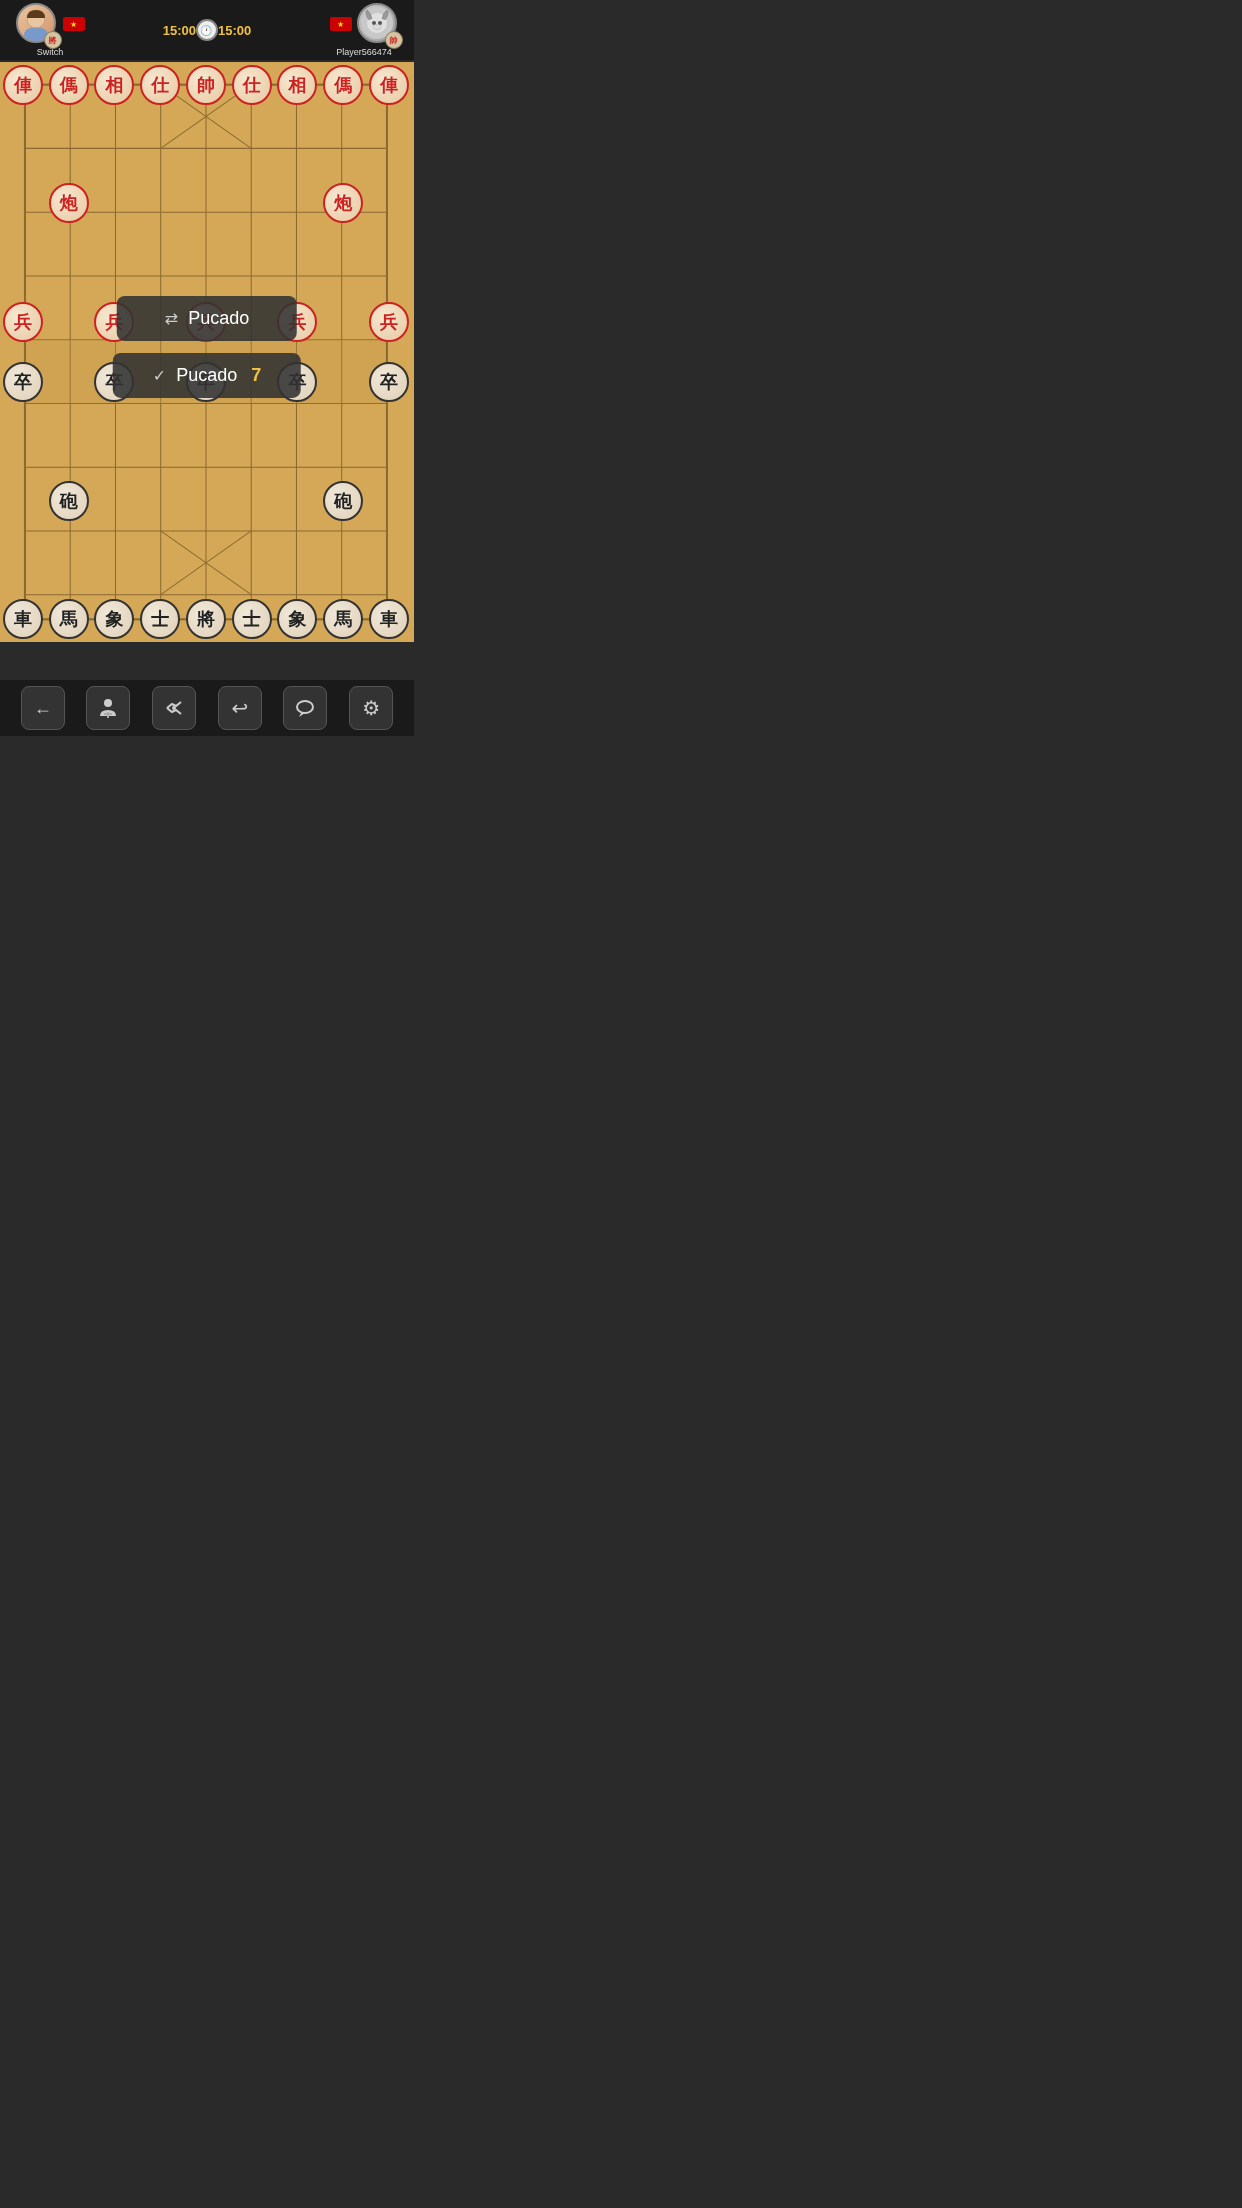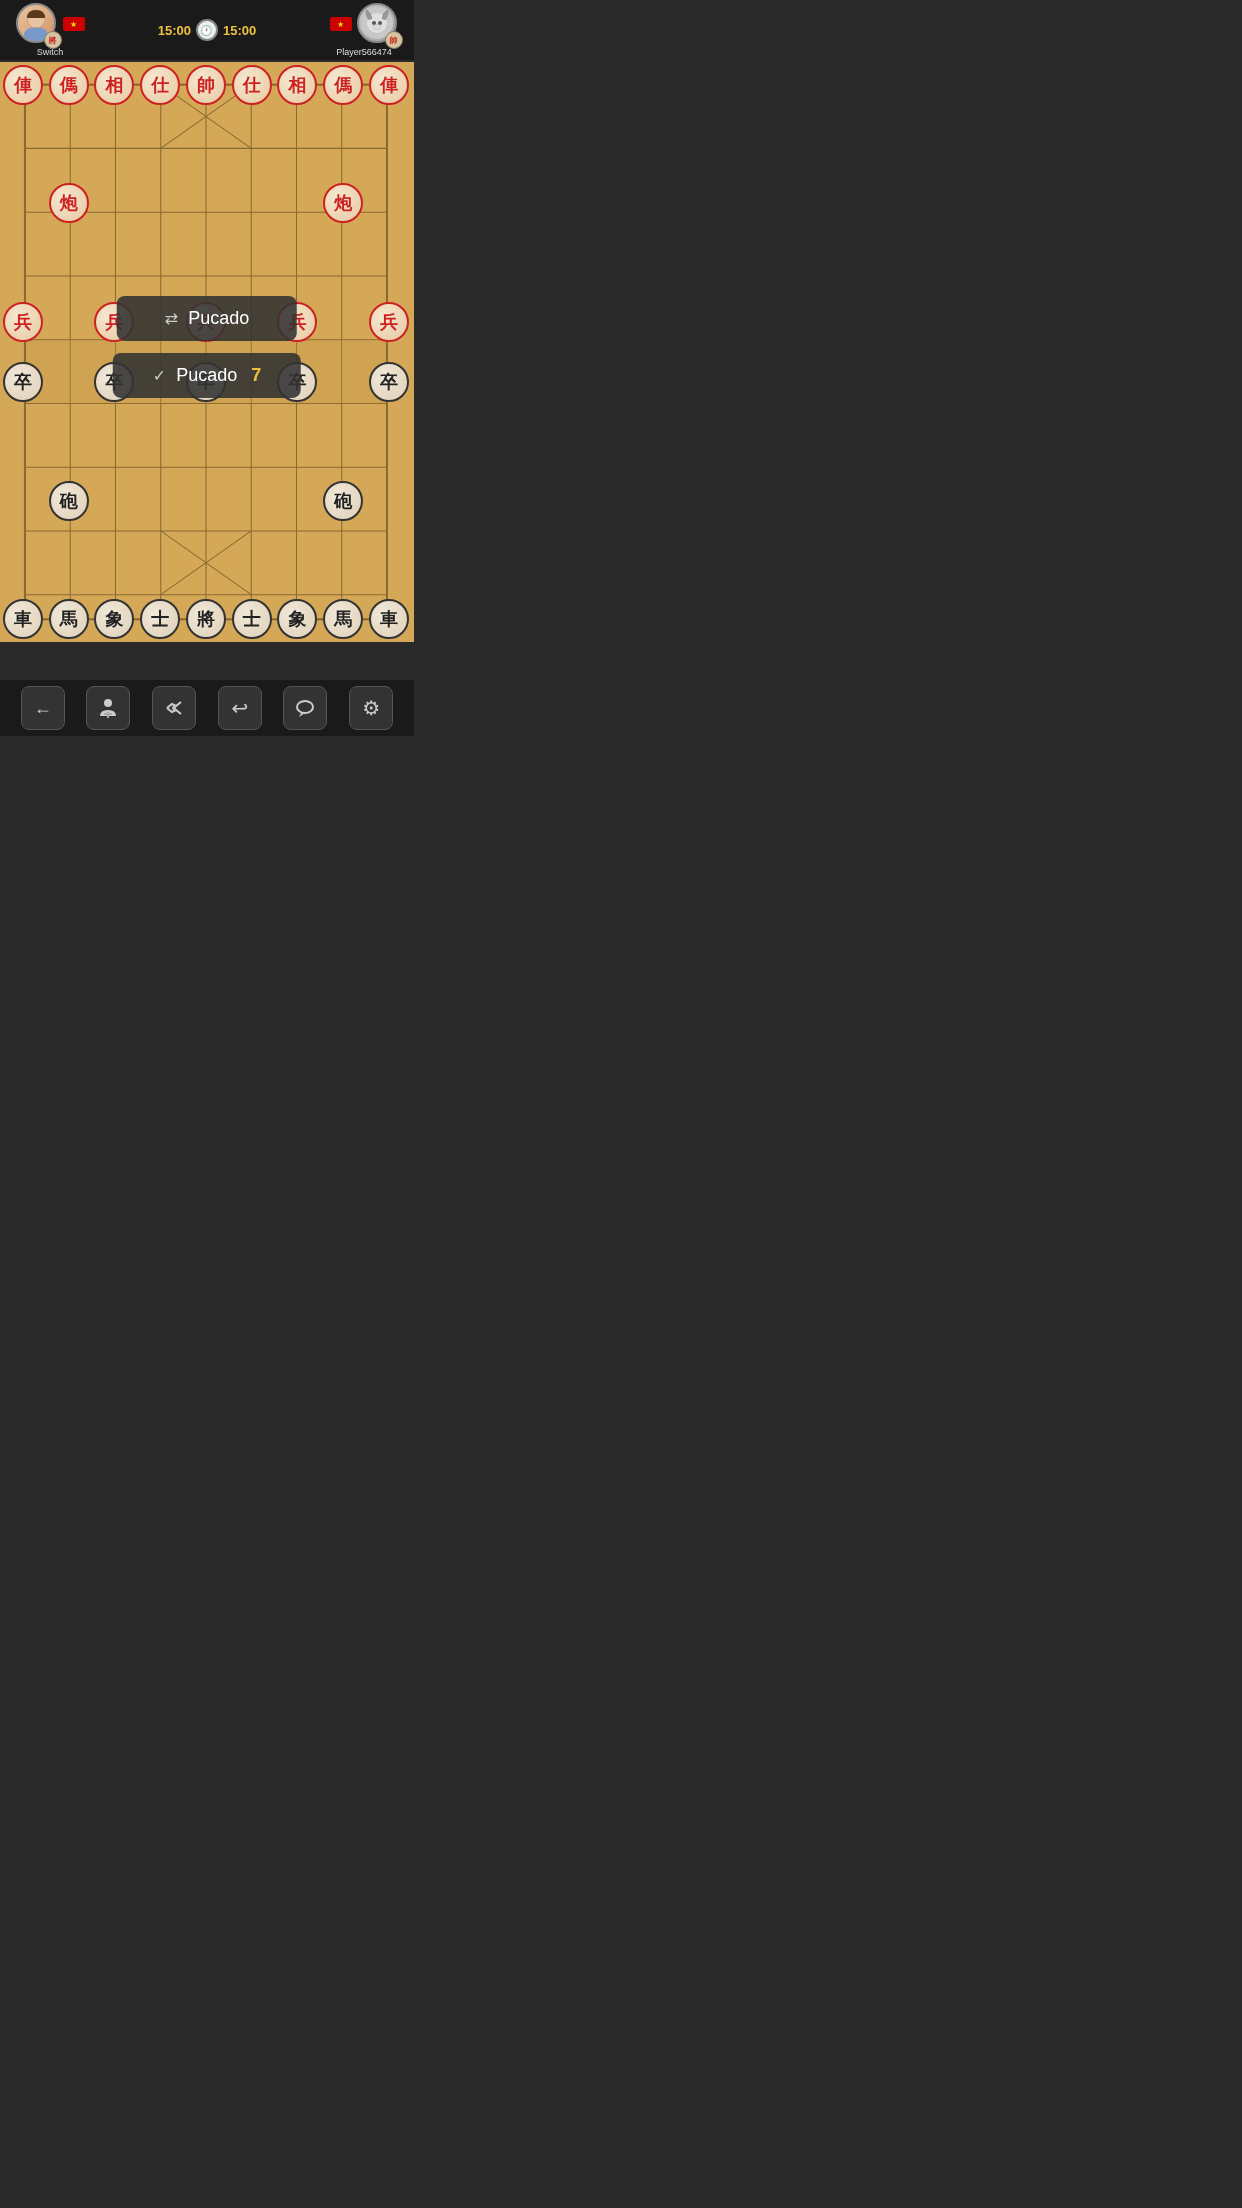--- a/index.html
+++ b/index.html
@@ -84,21 +84,20 @@
 
     .player-name {
       font-size: 9px;
       color: #ddd;
       margin-top: 2px;
     }
 
     .timer-area {
       display: flex;
       align-items: center;
-      gap: 5px;
     }
 
     .timer-text {
       color: #f0c040;
       font-size: 13px;
       font-weight: bold;
     }
 
     .clock-icon {
       width: 22px;

